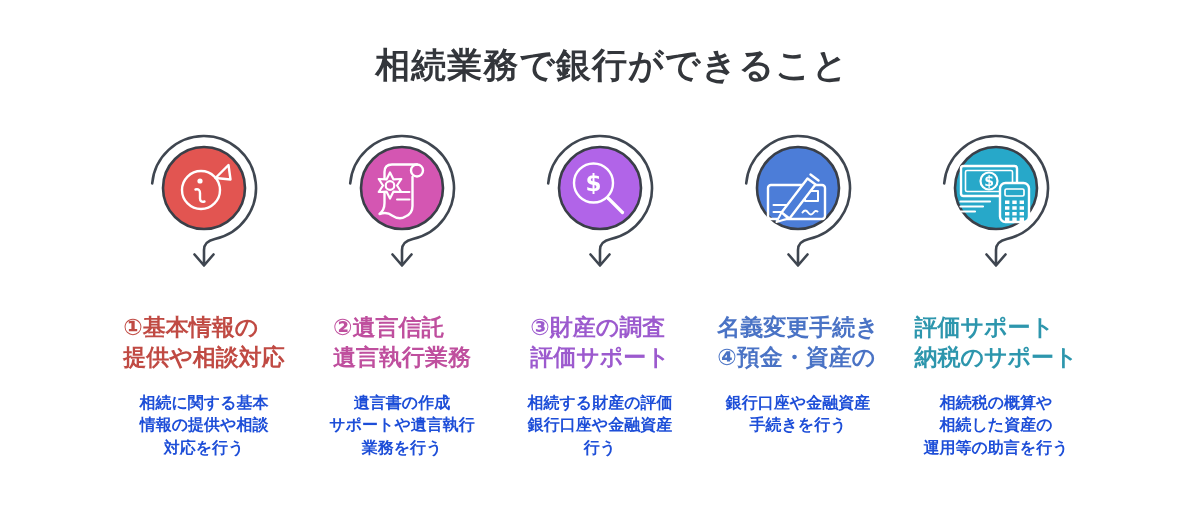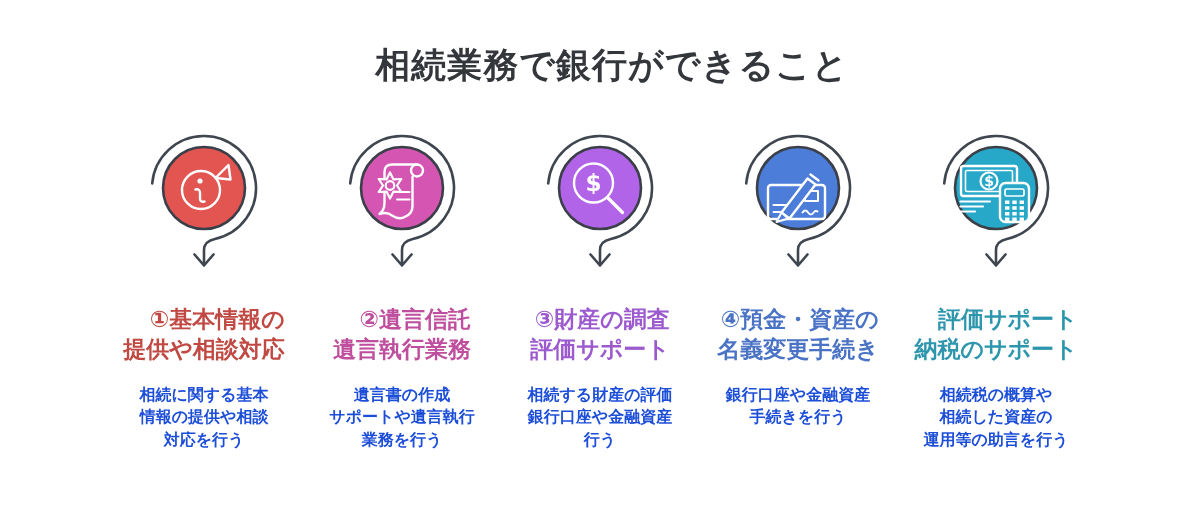--- a/index.html
+++ b/index.html
@@ -15,21 +15,21 @@
     color:#33363b;line-height:1.2;padding-left:24px;
   }
   .row{
     margin-top:42px;
     display:flex;justify-content:center;align-items:flex-start;
   }
   .column{width:198px;display:flex;flex-direction:column;align-items:center;}
   .icon-wrap{width:160px;height:152px;}
   .icon-wrap svg{display:block;}
   .col-title{
-    margin-top:24px;text-align:right;
+    margin-top:32px;text-align:left;
     font-size:23px;font-weight:800;line-height:1.32;
     color:var(--title-color);
     white-space:nowrap;
   }
   .col-desc{
     margin-top:19px;text-align:center;
     font-size:16px;font-weight:700;line-height:1.42;
     color:#1d4ed8;white-space:nowrap;
   }
   .ring{stroke:#3f4650;stroke-width:2.6;fill:none;stroke-linecap:round;stroke-linejoin:round;}
@@ -128,22 +128,22 @@
             <rect x="87" y="63" width="13" height="10" stroke-width="2"></rect>
             <path d="M 55.5 77 H 71 M 55.5 84 H 76" stroke-width="2"></path>
             <path d="M 84.5 84.5 q 2.8 -4 5.6 0 q 2.8 4 5.6 0 q 1.8 -2.6 3.8 -1" stroke-width="2"></path>
             <path class="fillaccent" d="M 63.5 84.5 L 89.5 50.5 L 97.5 56.5 L 71.5 90.5 Z"></path>
             <path class="fillaccent" d="M 63.5 84.5 L 58.5 94 L 70 90.5 Z" stroke-width="2"></path>
             <path d="M 92.5 46.5 L 100.5 52.5"></path>
           </g>
         </svg>
       </div>
       <div class="col-title">
+        <div>名義変更手続き</div>
         <div>④預金・資産の</div>
-        <div>名義変更手続き</div>
       </div>
       <div class="col-desc">
         <div>銀行口座や金融資産</div>
         <div>手続きを行う</div>
       </div>
     </div>
 
     <div class="column" style="--accent: #27a8c9; --title-color: #2d96ad;">
       <div class="icon-wrap">
         <svg width="160" height="152" viewBox="0 0 160 152">

